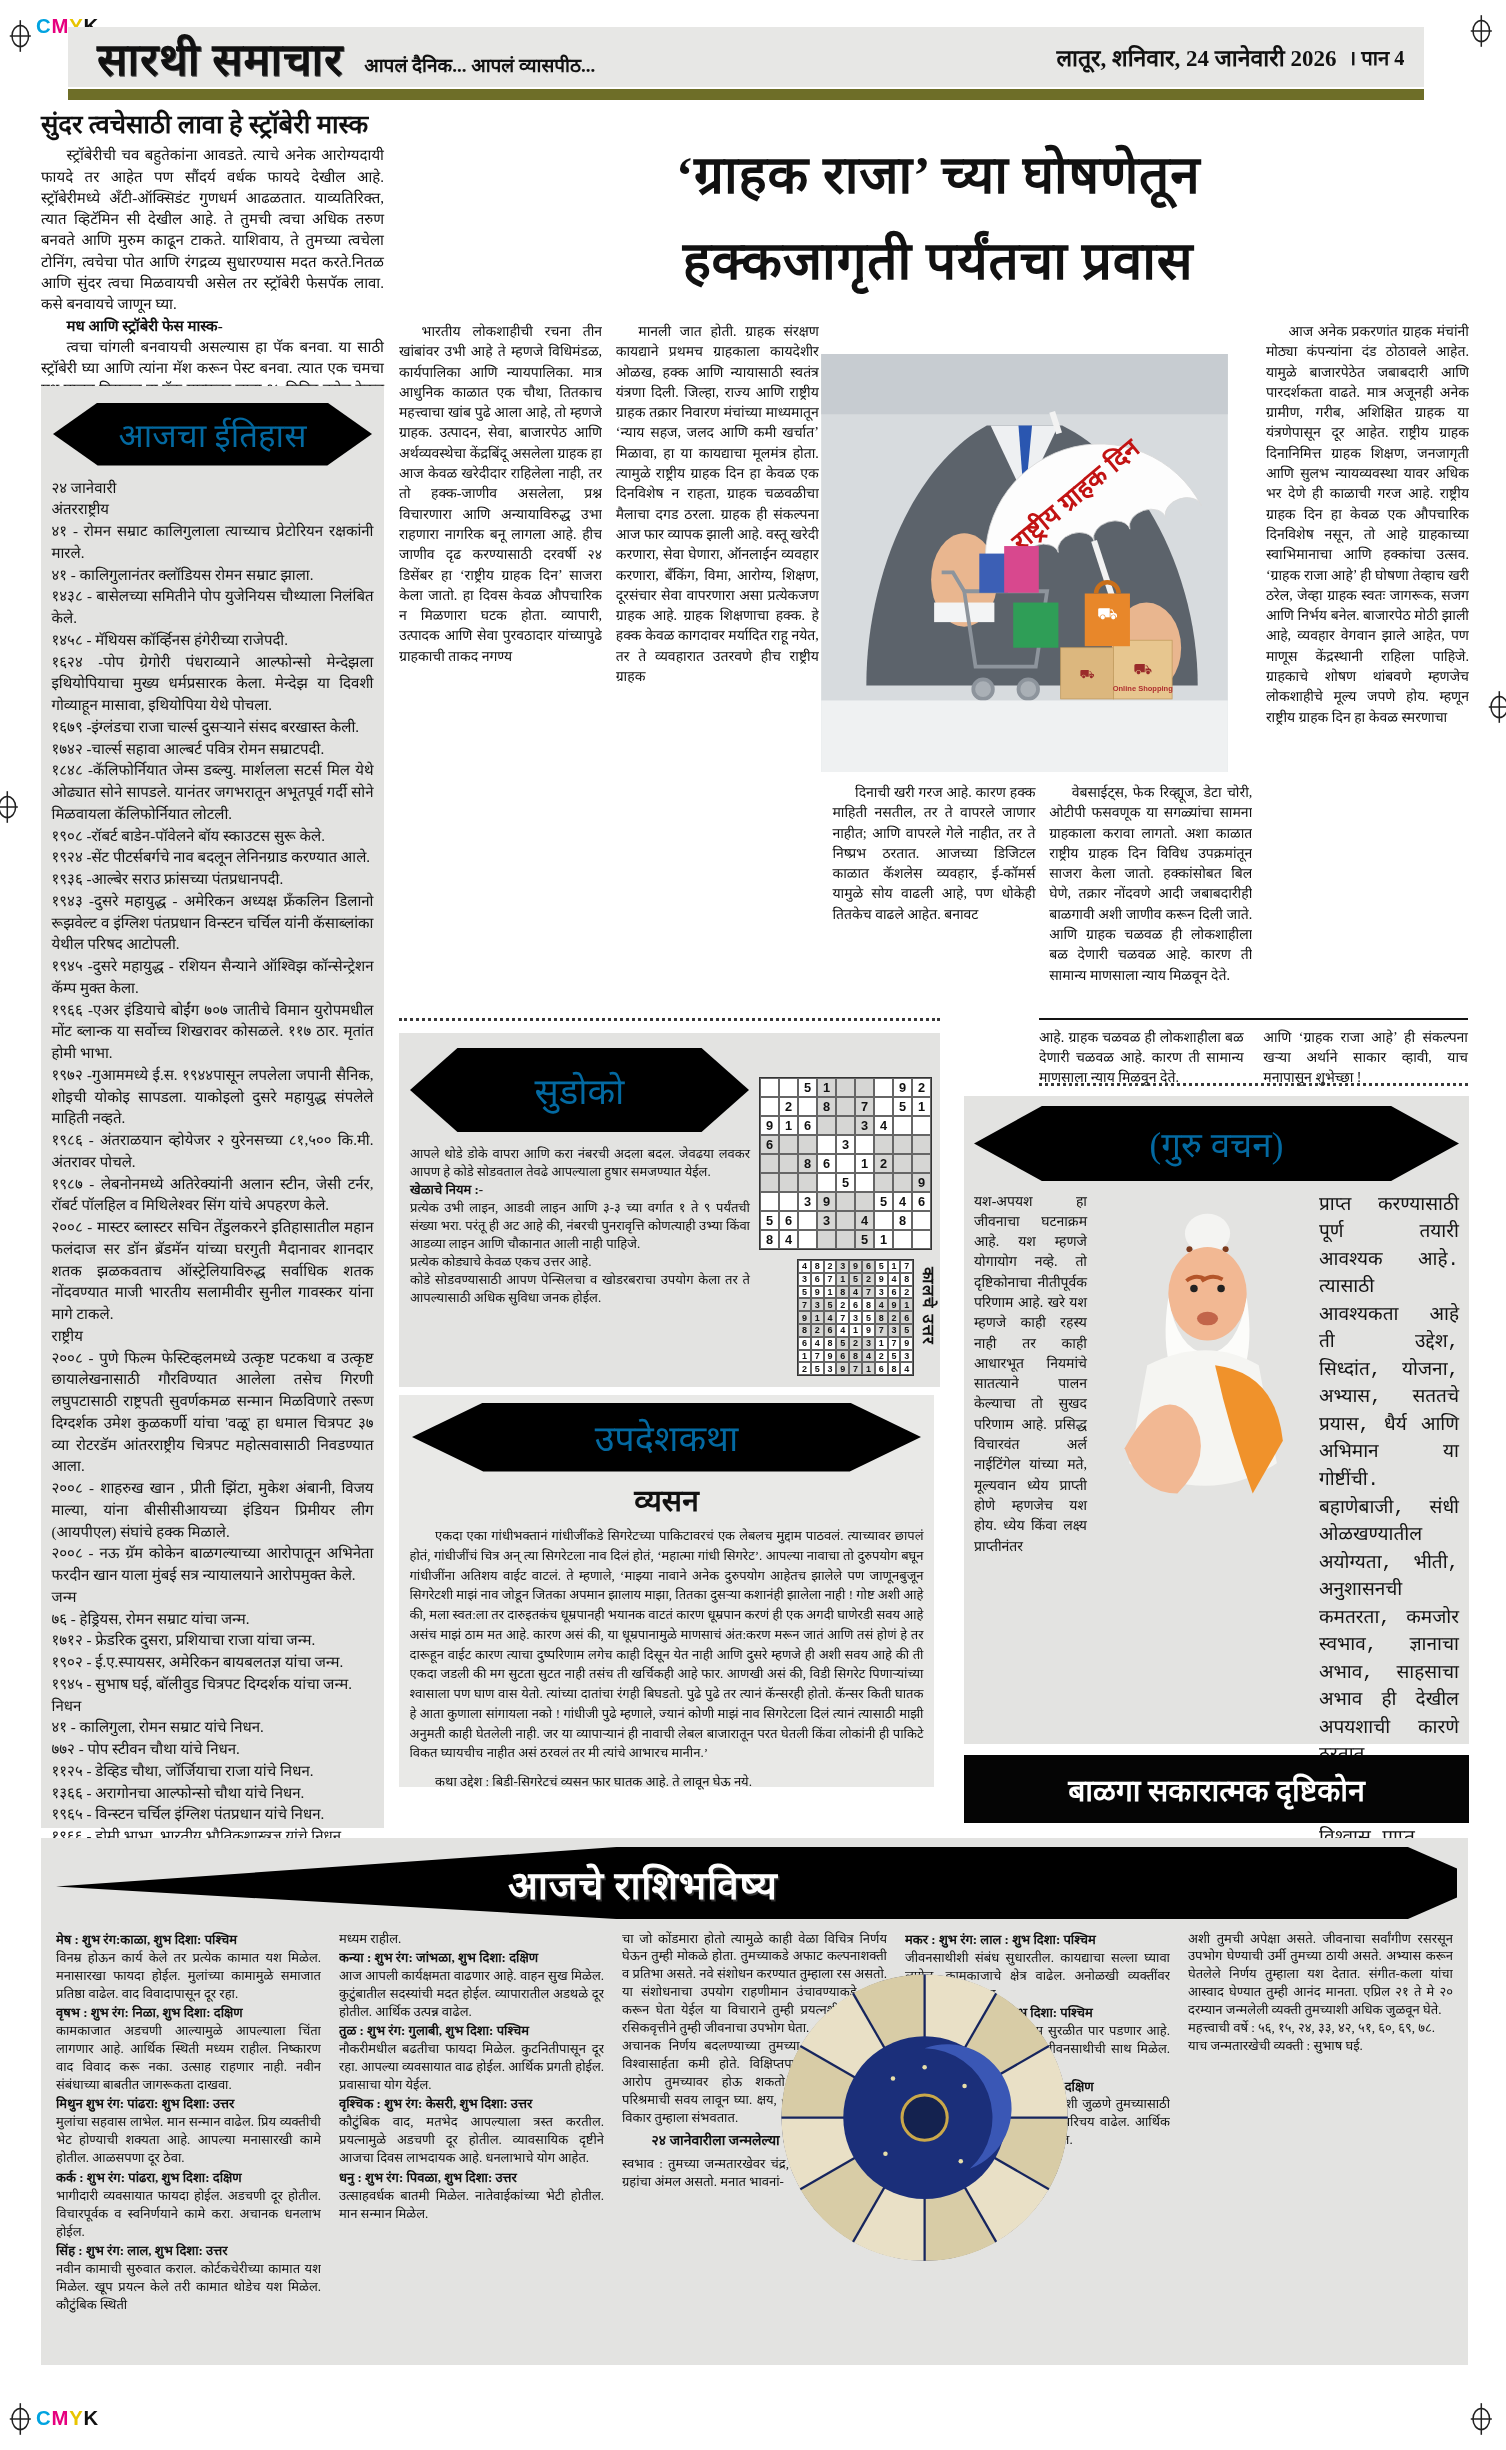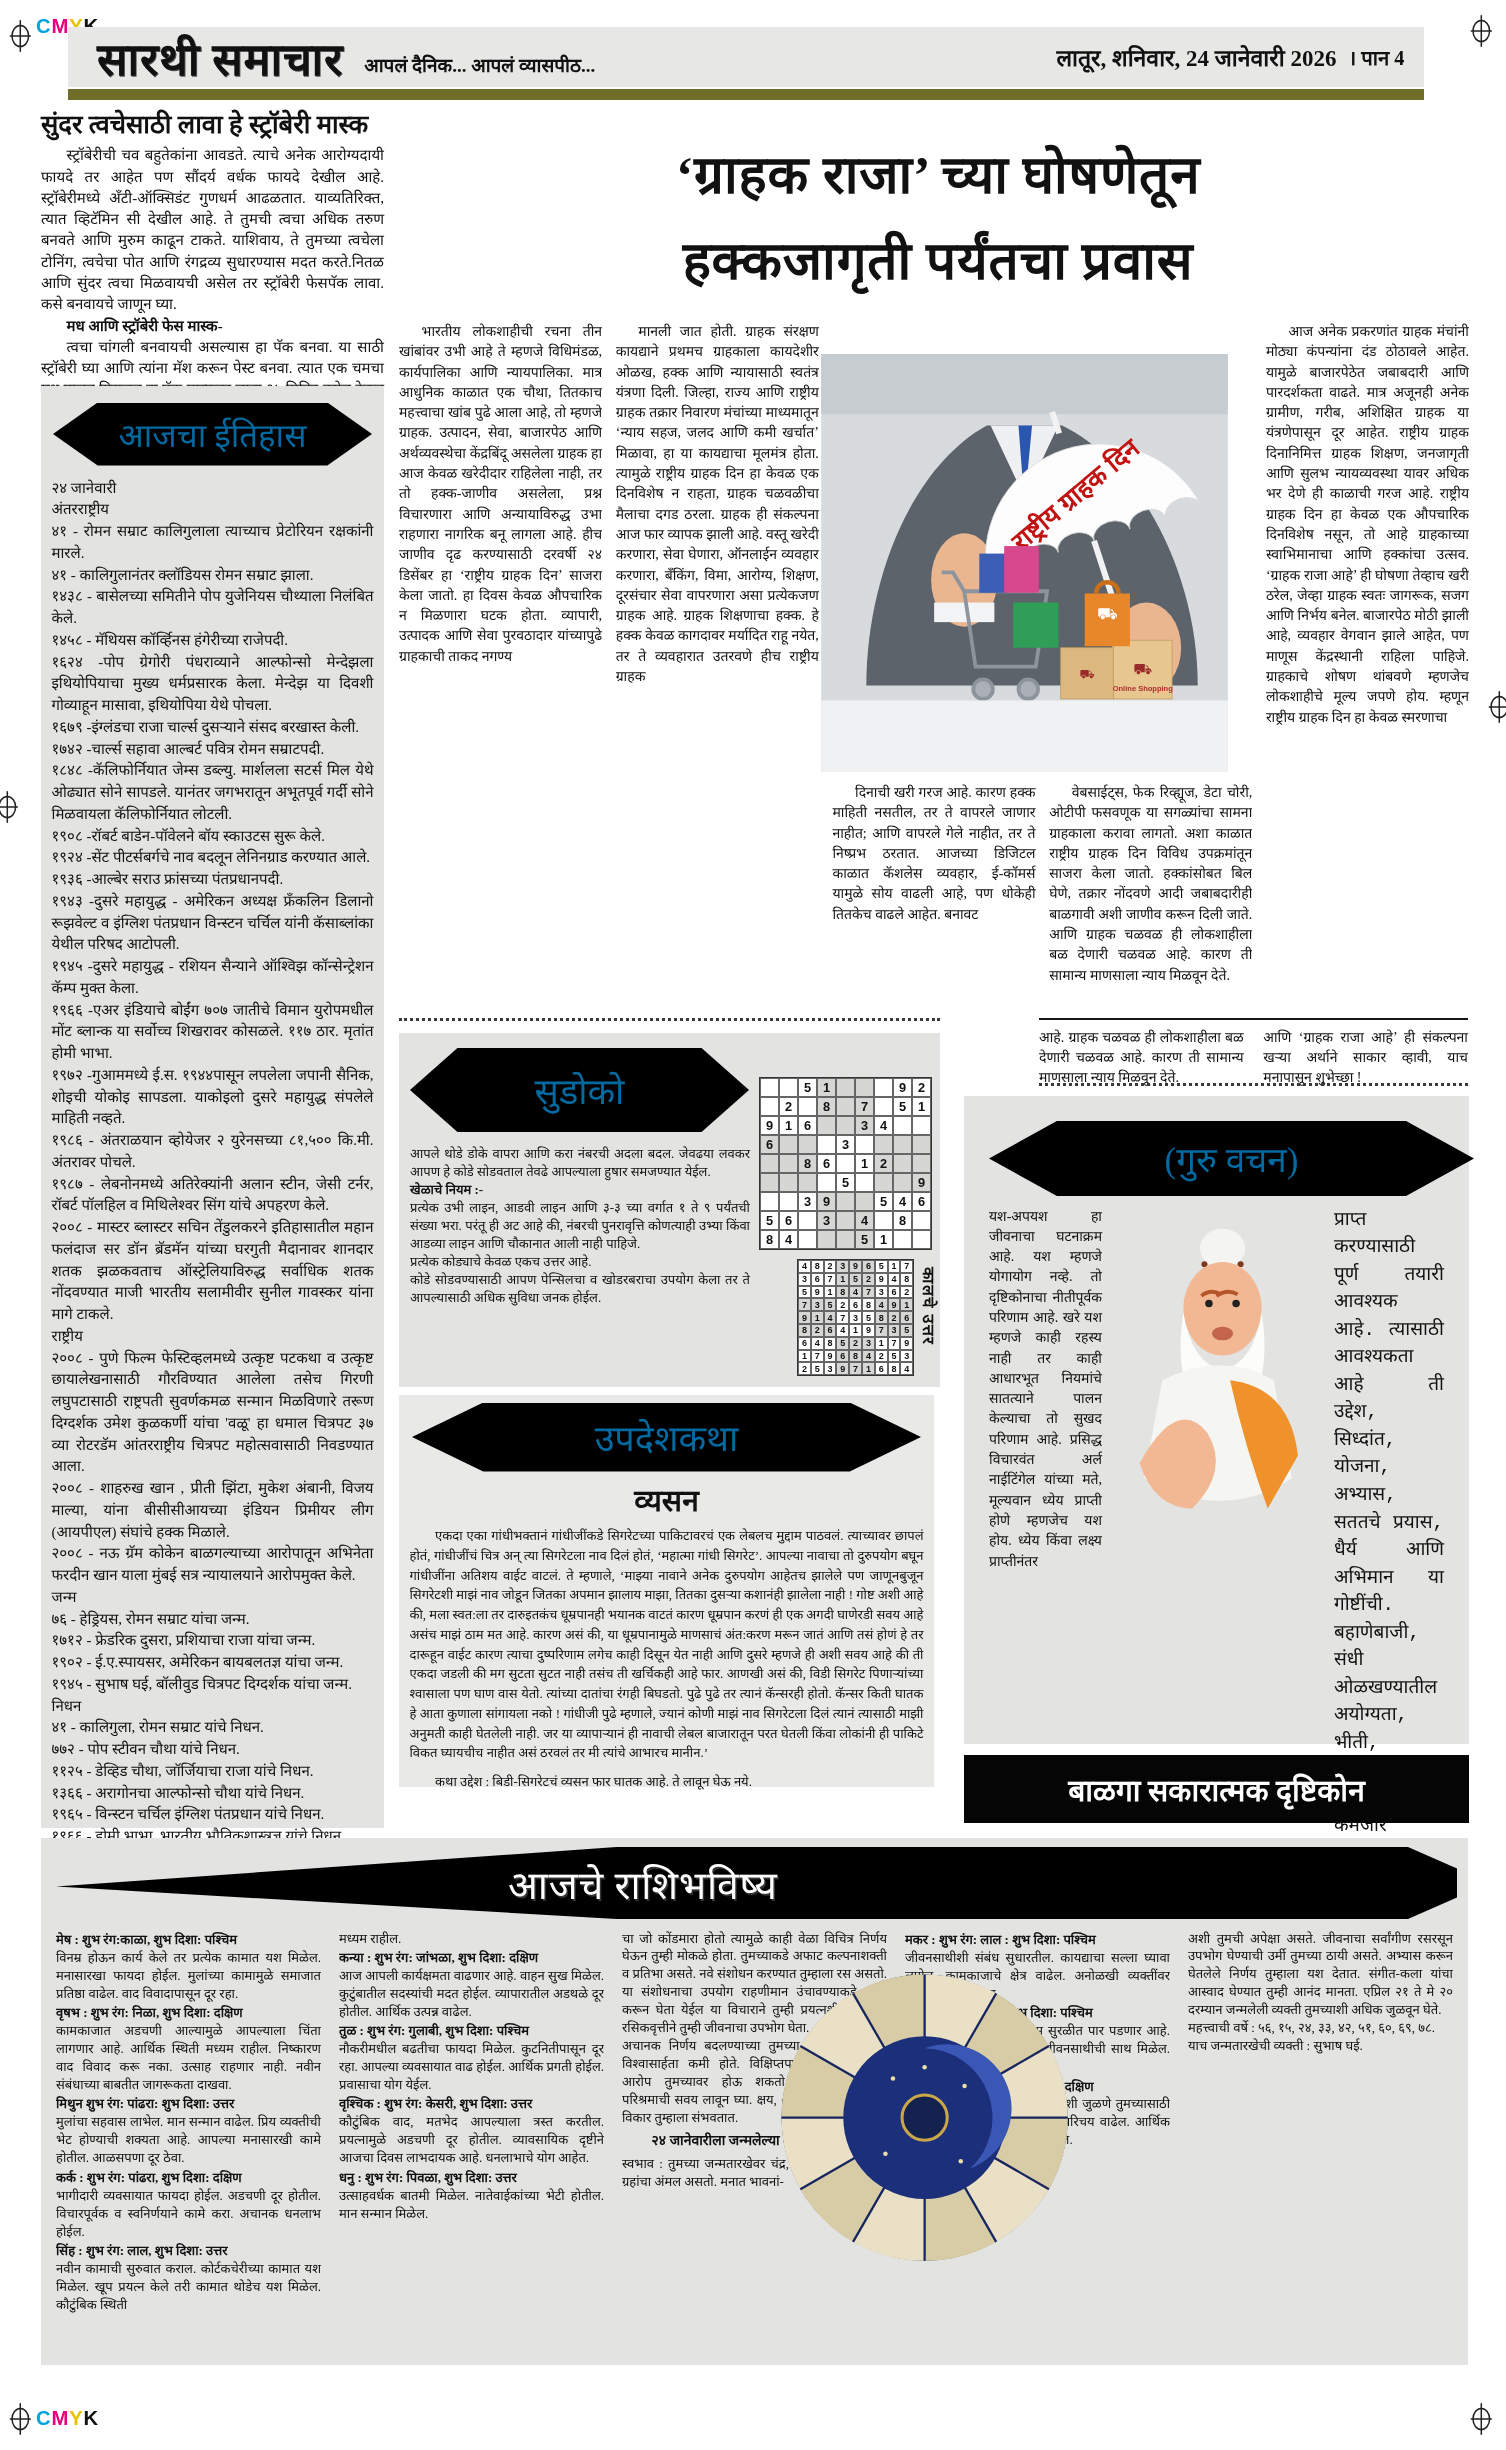--- a/index.html
+++ b/index.html
@@ -62,21 +62,21 @@
   .srow { display:flex; }
   .scell { width:19px; height:19px; border:0.8px solid #666; display:flex; align-items:center; justify-content:center;
            font-family:"Liberation Sans","DejaVu Sans",sans-serif; font-weight:bold; font-size:12.8px; background:#fff; }
   .scell.shade { background:#d6d6d4; }
   .sgrid.small .scell { width:12.8px; height:12.8px; font-size:9px; }
   .sud-main { left:759px; top:1077px; }
   .sud-sol  { left:797px; top:1259px; }
   .sol-label { left:917px; top:1267px; writing-mode:vertical-rl; font-size:16px; font-weight:bold; letter-spacing:1.5px; }
 
   
-  .guru { left:964px; top:1096px; width:505px; height:648px; padding:25px; }
+  .guru { left:964px; top:1096px; width:505px; height:648px; padding:10px; }
   .guru-banner { width:485px; height:75px; font-size:35px; margin-bottom:10.5px; }
   .guru-flow { display:flex; gap:15px; }
   .guru-left { width:113px; font-size:14px; line-height:1.45; text-align:justify; }
   .guru-right { flex:1; font-size:19px; line-height:1.45; text-align:justify;font-family:Liberation Mono, monospace; }
   .guru-sage { width:202px; flex:0 0 202px; }
   .guru-bottom { display:flex; gap:16.6px; margin-top:7.5px; }
   .guru-bottom div { flex:1; font-size:14px; line-height:1.45; text-align:justify; }
 
   
   .updesh { left:399px; top:1395px; width:535px; height:392px; background:#e9e9e7; padding:6px 10.5px; }
@@ -87,21 +87,21 @@
 
   
   .posbar { left:964px; top:1755px; width:505px; height:68px; background:#050505; color:#fff; display:flex;
             align-items:center; justify-content:center; font-size:30px; font-weight:bold; }
 
   
   .horo { left:41px; top:1838px; width:1427px; height:527px; padding:9px 15px; }
   .horo-banner { position:relative; width:1401px; height:72px; background:#000; color:#fff;
       clip-path:polygon(0 55%, 40% 0, 96.5% 0, 100% 30%, 100% 70%, 96.5% 100%, 40% 100%);
       display:flex; align-items:center; }
-  .horo-banner span { margin-left:452px; font-size:39px; font-weight:400; letter-spacing:0.8px; text-shadow:1.5px 1.5px 0 #333; }
+  .horo-banner span { margin-left:452px; font-size:39px; font-weight:700; letter-spacing:0.8px; text-shadow:1.5px 1.5px 0 #333; }
   .horo-cols { display:flex; gap:18px; margin-top:10.5px; height:422px; overflow:hidden; }
   .hcol { flex:1; font-size:13px; line-height:1.38; text-align:justify; overflow:hidden; }
   .rashi-h { font-weight:bold; margin-top:1.5px; }
   .rashi-t { text-align:justify; }
   .rashi-c { font-weight:900; text-align:center; margin:4.5px 0; font-size:14px; }
   .wheel { left:780px; top:1973px; width:290px; height:290px; }
 
   svg text { font-family:"Liberation Sans","DejaVu Sans",sans-serif; }
 </style>
 </head>

